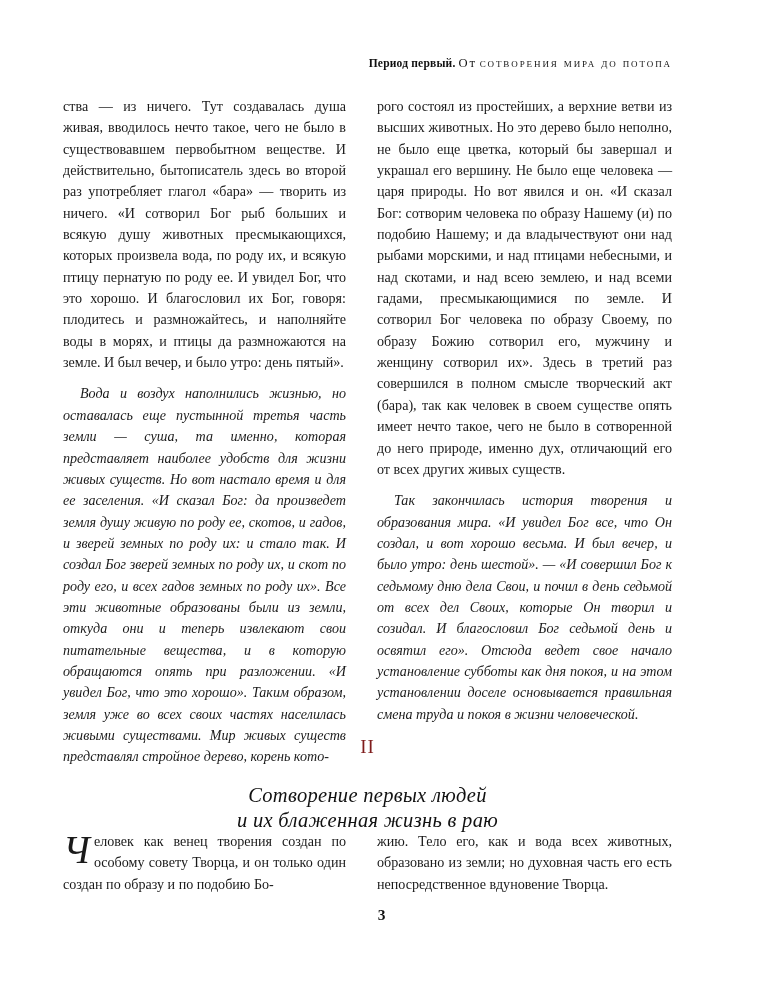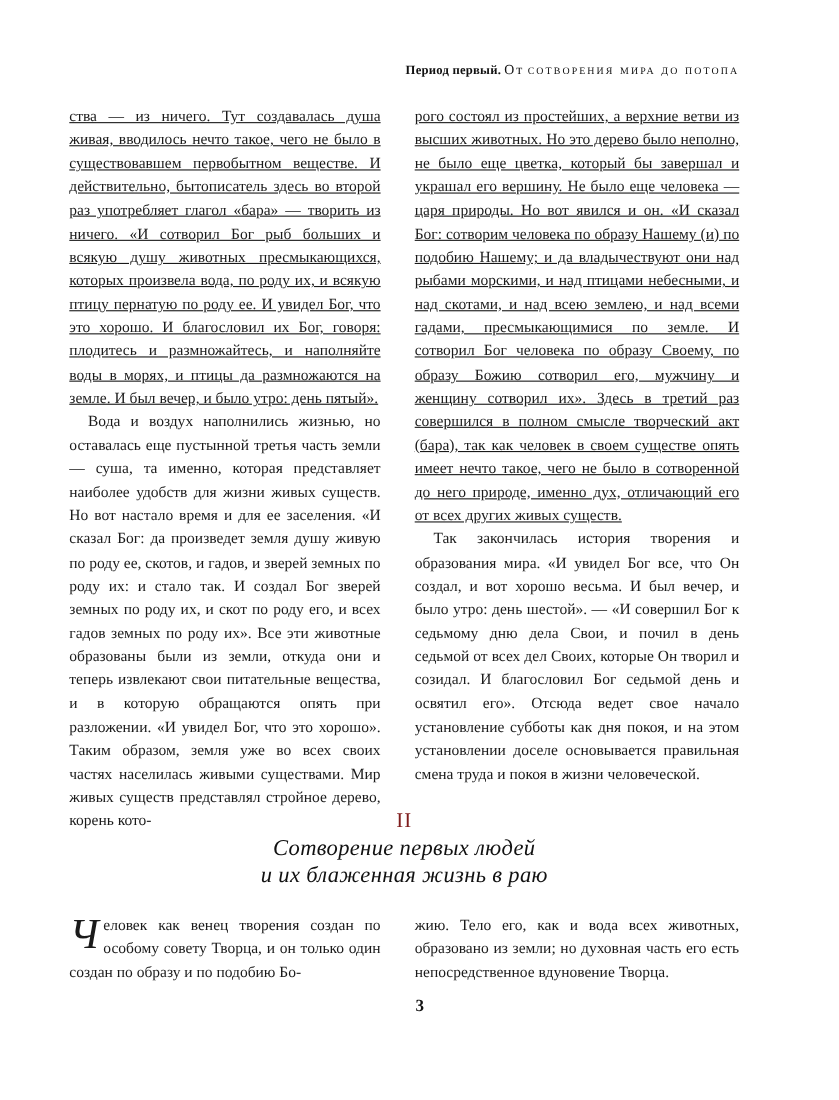--- a/index.html
+++ b/index.html
@@ -71,39 +71,39 @@
 
   .col p {
     margin: 0;
     text-align: justify;
     text-justify: inter-word;
     font-size: 14.1px;
     line-height: 21.35px;
     text-indent: 17px;
     hyphens: manual;
   }
-  .col p.no-indent { text-indent: 0; text-decoration: underline; }
-  .col p + p { margin-top: 0; }
+  .col p.no-indent { text-indent: 0; }
+  .col p + p { margin-top: 10px; font-style: italic; }
 
   
   .chapter {
     position: absolute;
     top: 735px;
     left: 63px;
     width: 609px;
     text-align: center;
   }
   .chapter-number {
     font-size: 19px;
     line-height: 24px;
     letter-spacing: 1px;
     color: #7f1d1d;
   }
   .chapter-title {
-    margin-top: 0;
+    margin-top: 24px;
     font-style: italic;
     font-size: 20.5px;
     line-height: 25px;
     color: #111;
     letter-spacing: 0.3px;
     text-align: center;
   }
   .chapter-title .tl { display: block; }
 
   

